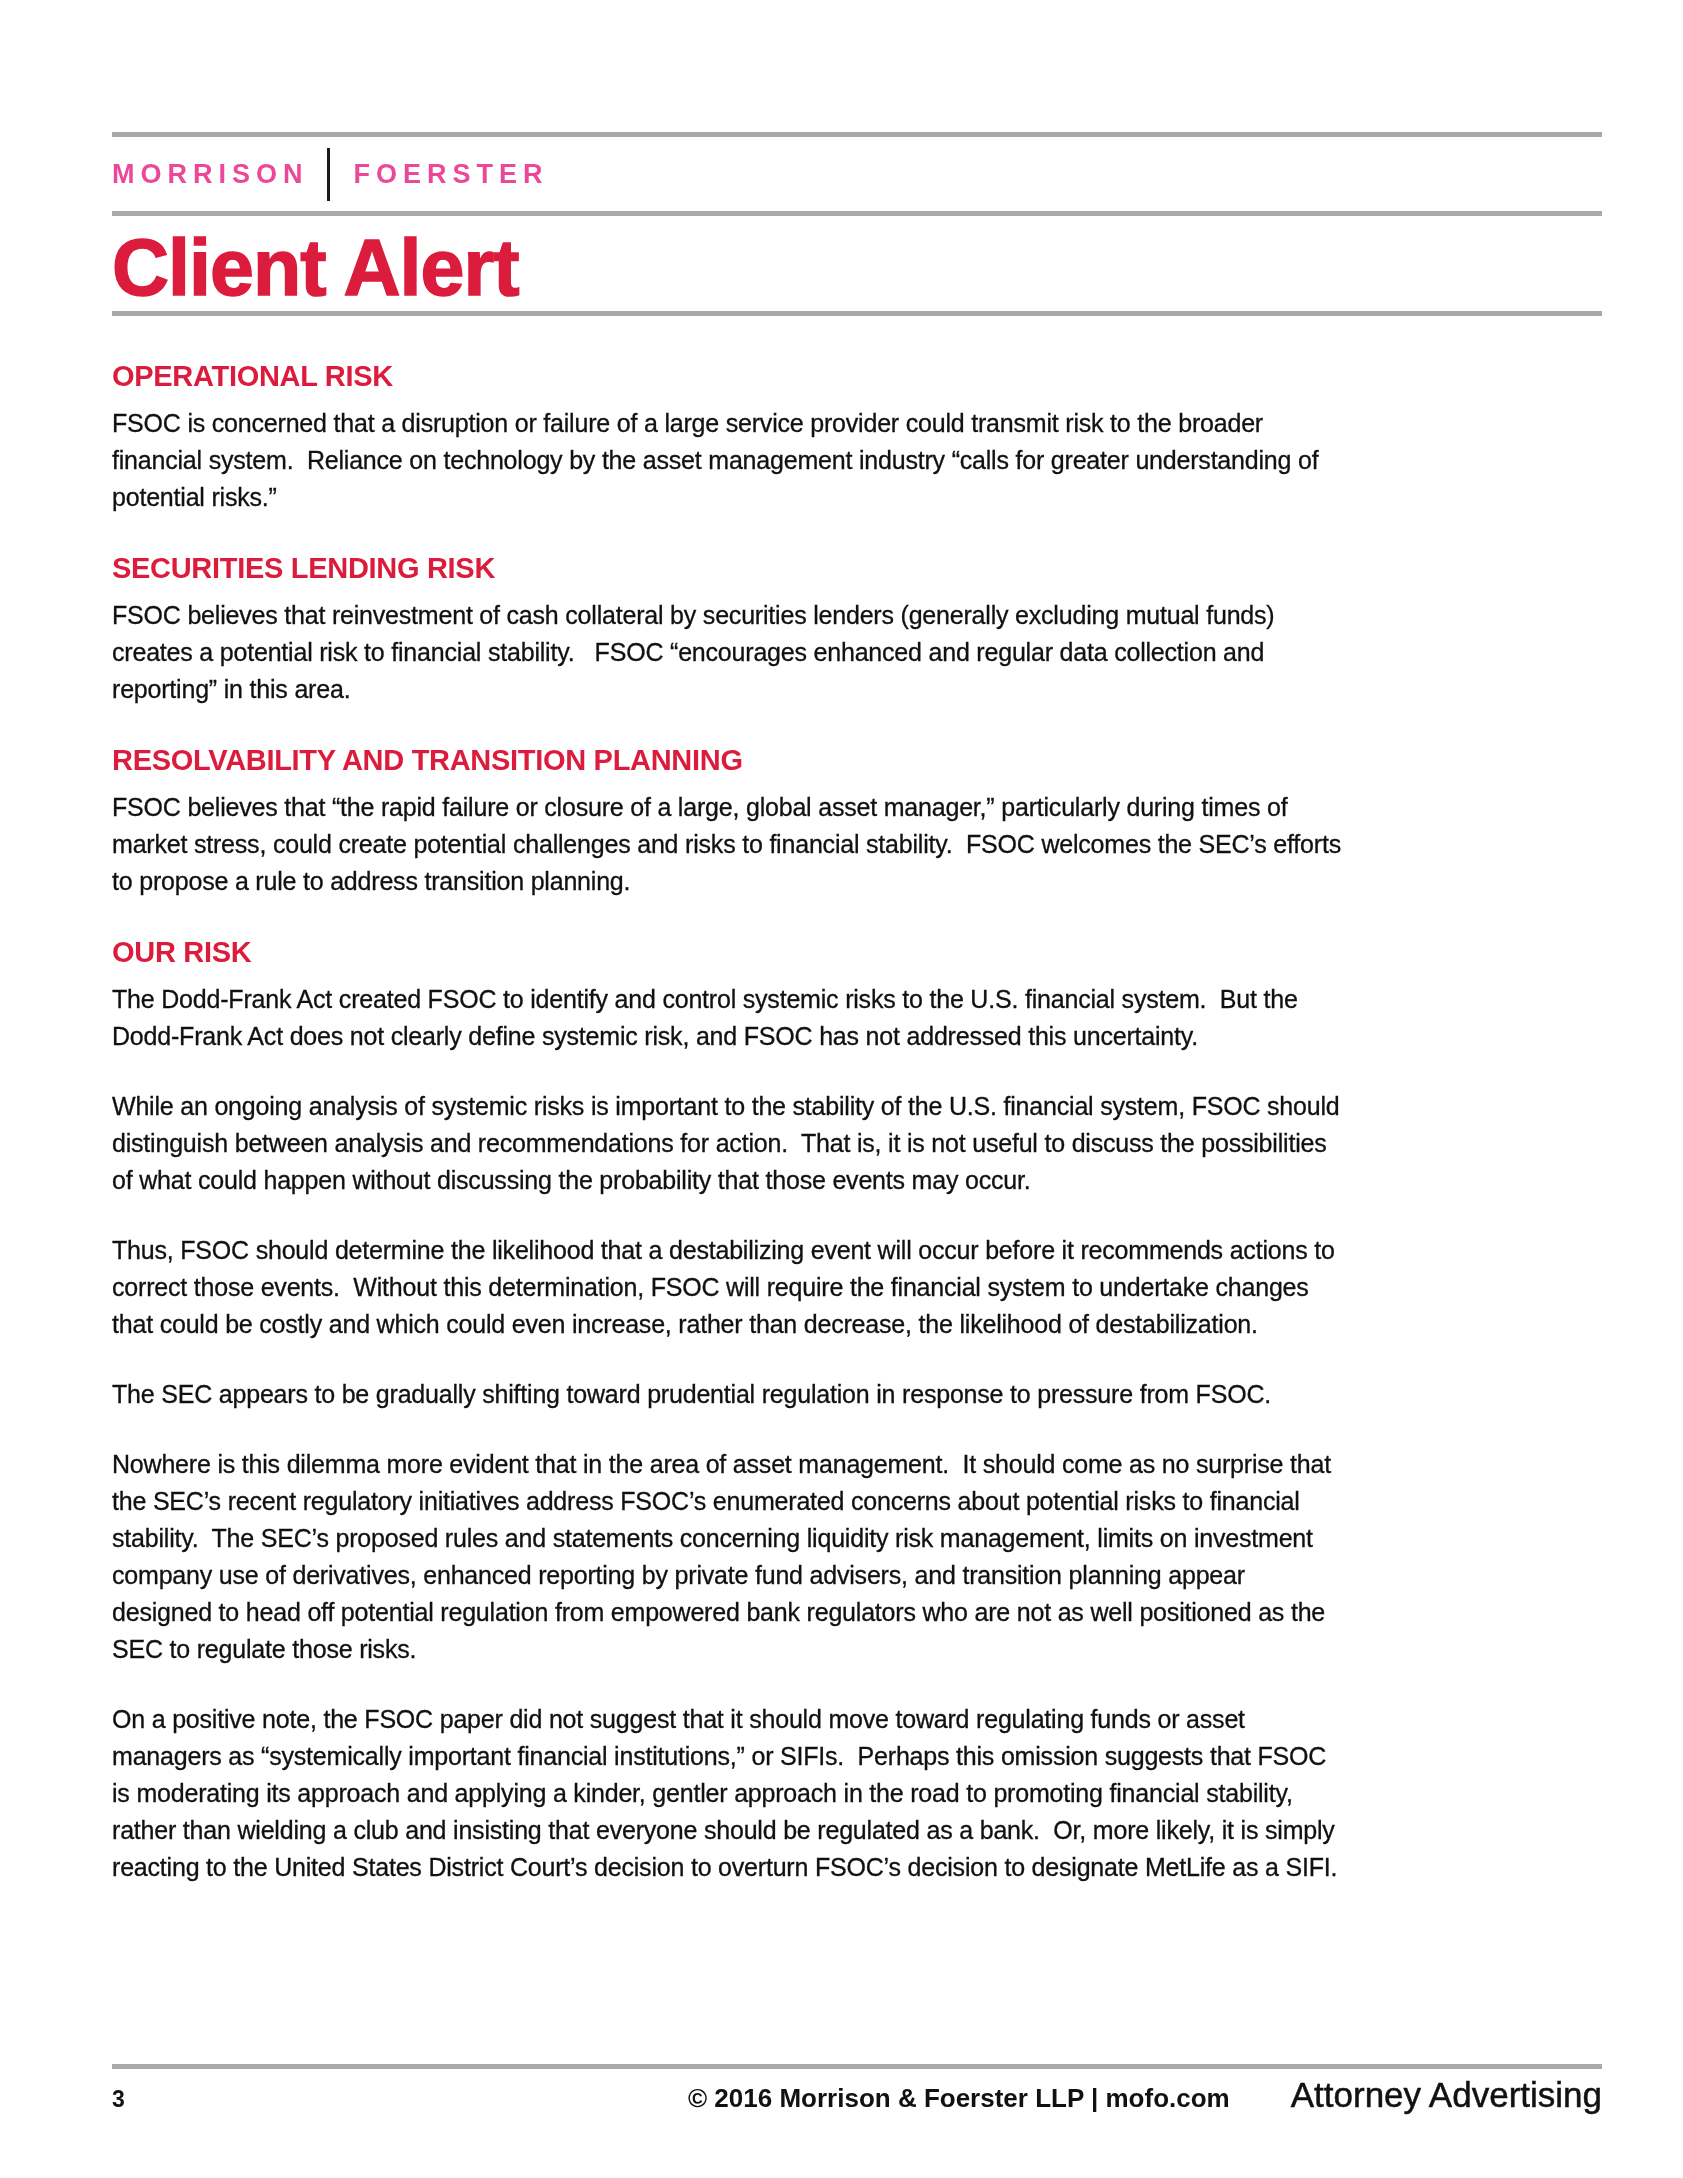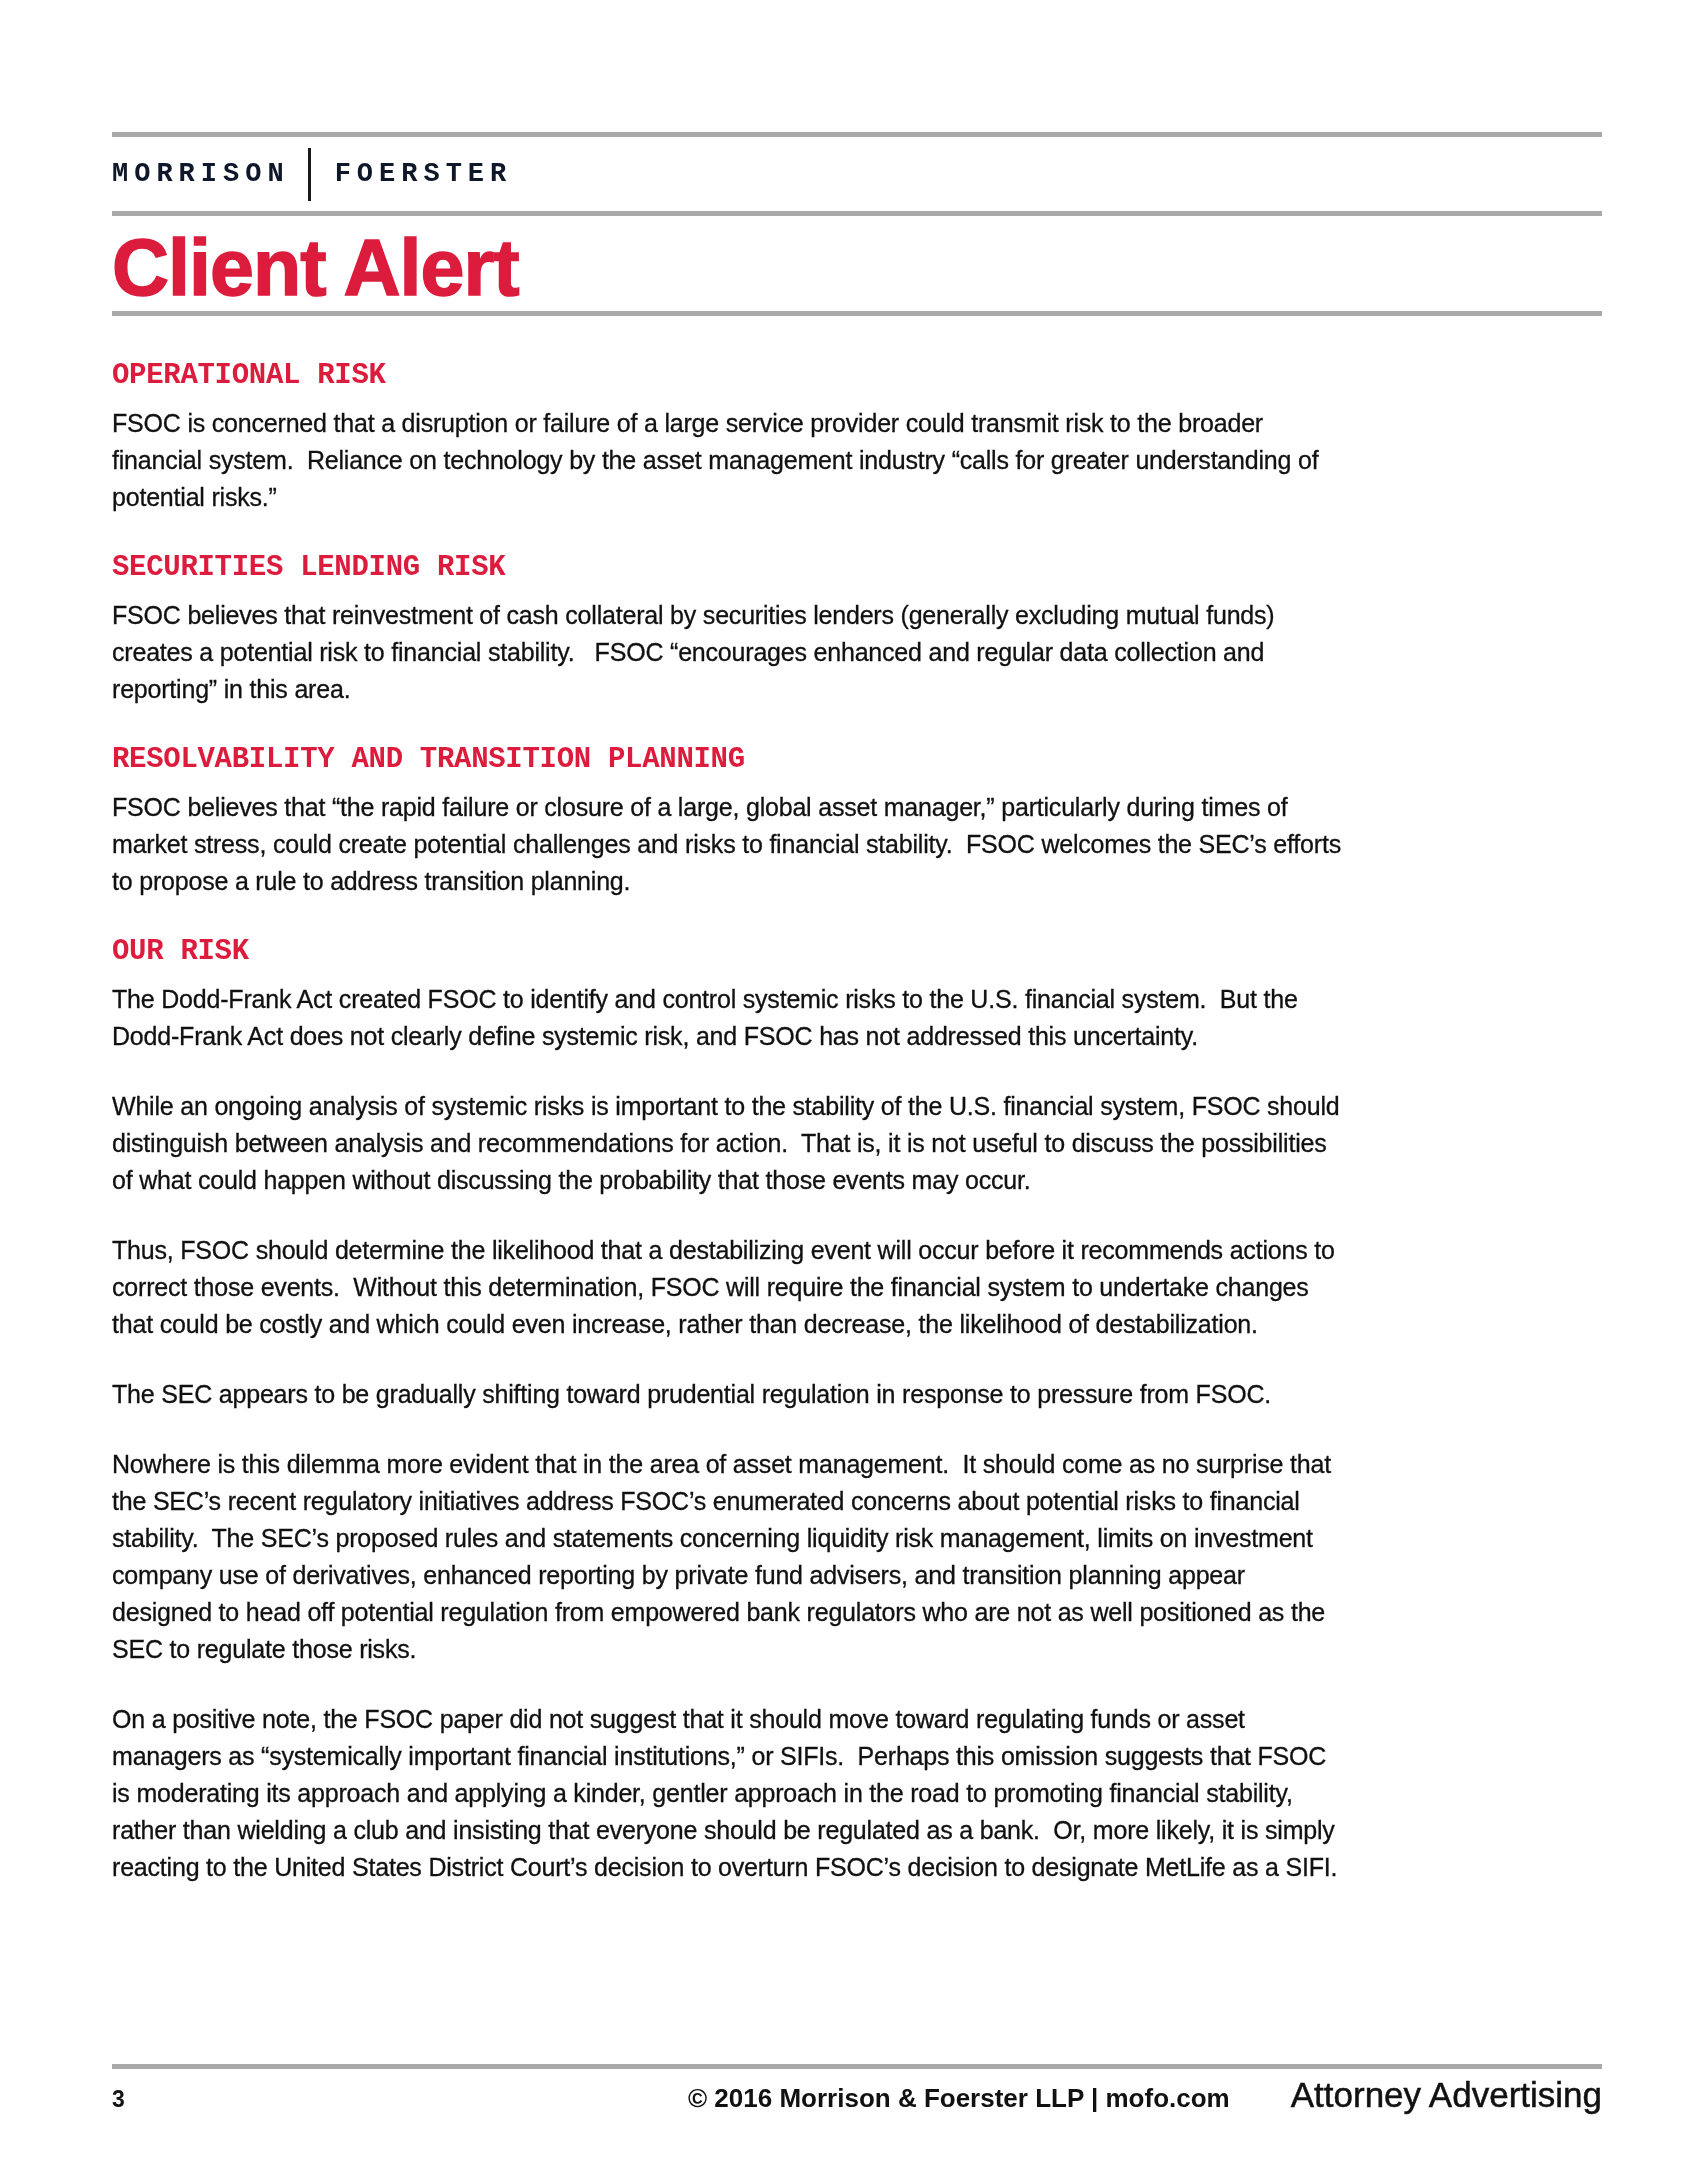--- a/index.html
+++ b/index.html
@@ -30,25 +30,25 @@
 
   #logo-row {
     position: absolute;
     left: 112px;
     top: 137px;
     height: 74px;
     display: flex;
     align-items: center;
   }
   .logo-word {
-    font-family: Liberation Mono, monospace;
+    font-family: Liberation Sans, sans-serif;
     font-weight: bold;
     font-size: 27px;
     letter-spacing: 6px;
-    color: #0f172a;
+    color: #ec4899;
     white-space: nowrap;
   }
   .logo-sep {
     width: 3px;
     height: 53px;
     background: #1a1a1a;
     margin: 0 24px 0 18px;
   }
 
   #title-row {
@@ -74,21 +74,20 @@
     top: 361px;
     width: 1490px;
   }
   #content h2 {
     font-size: 29px;
     line-height: 30px;
     font-weight: bold;
     letter-spacing: -0.3px;
     color: var(--brand-red, #DC1C3C);
     margin: 37px 0 14px 0;
-    font-family: Liberation Mono, monospace;
   }
   #content h2:first-child { margin-top: 0; }
   #content p {
     font-size: 25px;
     line-height: 37px;
     letter-spacing: -0.2px;
     margin: 0 0 33px 0;
     white-space: pre-wrap;
     -webkit-text-stroke: 0.3px #111111;
   }

